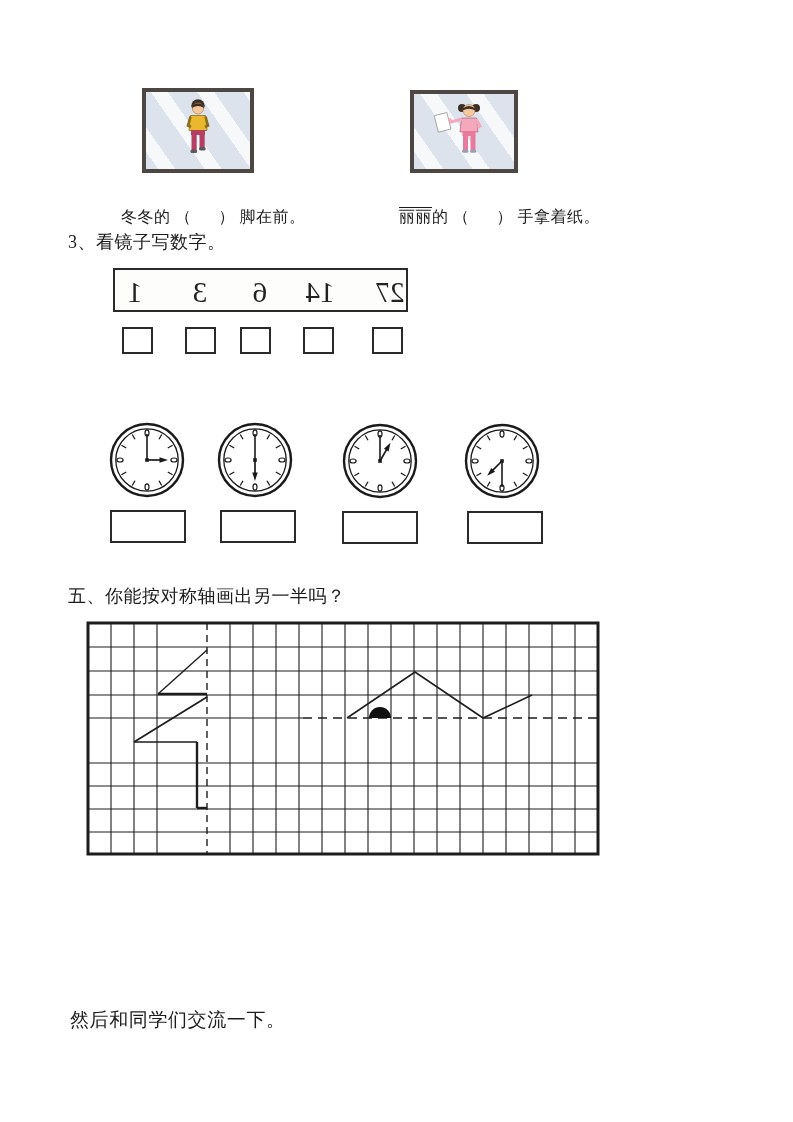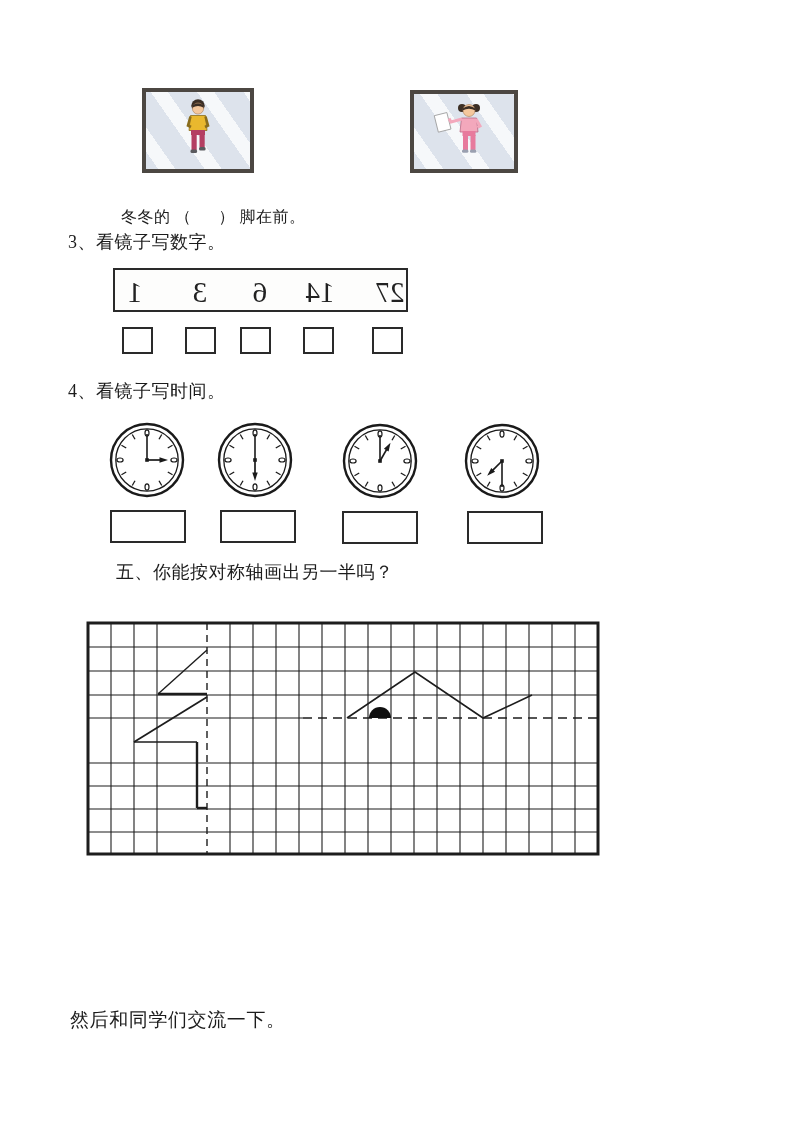--- a/index.html
+++ b/index.html
@@ -79,38 +79,40 @@
       <rect x="49" y="41" width="5" height="15" fill="#e77a9d"></rect>
       <rect x="56.5" y="41" width="5" height="15" fill="#e77a9d"></rect>
       <rect x="48" y="55.5" width="6.4" height="3.2" rx="1.5" fill="#9aa0b0"></rect>
       <rect x="56" y="55.5" width="6.4" height="3.2" rx="1.5" fill="#9aa0b0"></rect>
     </svg>
   </div>
 
   <div class="caption cap1">
     <span>冬冬的 （      ） 脚在前。</span>
   </div>
+  <div class="caption cap2">
+    <span class="ovl">丽丽</span><span>的 （      ） 手拿着纸。</span>
+  </div>
 
   <div class="qheader" style="left:68px;top:230px;text-align:right;">3、看镜子写数字。</div>
   <div class="numrect" id="numrect">
       <span class="mirror-num" style="left: -2px;">1</span>
       <span class="mirror-num" style="left: 63px;">3</span>
       <span class="mirror-num" style="left: 123px;">6</span>
       <span class="mirror-num" style="left: 183px;">14</span>
       <span class="mirror-num" style="left: 253px;">27</span>
     </div>
   <div id="numboxes">
       <div class="small-box" style="left: 122px; top: 327px;"></div>
       <div class="small-box" style="left: 185px; top: 327px;"></div>
       <div class="small-box" style="left: 240px; top: 327px;"></div>
       <div class="small-box" style="left: 303px; top: 327px;"></div>
       <div class="small-box" style="left: 372px; top: 327px;"></div>
     </div>
 
-  <div class="qheader" style="left:68px;top:379px;">4、看镜子写时间。</div>
   <div id="clocks">
       <svg width="84" height="84" viewBox="0 0 84 84" class="clock-svg" style="left: 105px; top: 418px;">
         <circle cx="42" cy="42" r="36" fill="none" stroke="#1a1a1a" stroke-width="2.4"></circle>
         <circle cx="42" cy="42" r="31.2" fill="none" stroke="#1a1a1a" stroke-width="1.3"></circle>
         <ellipse cx="42" cy="15" rx="2" ry="3.1" fill="none" stroke="#1a1a1a" stroke-width="1.2"></ellipse>
         <line x1="56.75" y1="16.452250588359057" x2="54" y2="21.215390309173472" stroke="#1a1a1a" stroke-width="1.3"></line>
         <line x1="67.54774941164094" y1="27.249999999999996" x2="62.78460969082653" y2="29.999999999999996" stroke="#1a1a1a" stroke-width="1.3"></line>
         <ellipse cx="69" cy="42" rx="3.1" ry="2" fill="none" stroke="#1a1a1a" stroke-width="1.2"></ellipse>
         <line x1="67.54774941164095" y1="56.74999999999999" x2="62.78460969082653" y2="53.99999999999999" stroke="#1a1a1a" stroke-width="1.3"></line>
         <line x1="56.75" y1="67.54774941164095" x2="54" y2="62.78460969082653" stroke="#1a1a1a" stroke-width="1.3"></line>
@@ -186,21 +188,21 @@
         <rect x="40.2" y="40.2" width="3.6" height="3.6" fill="#1a1a1a"></rect>
       </svg>
     </div>
   <div id="clockboxes">
       <div class="clock-box" style="left: 110px; top: 510px;"></div>
       <div class="clock-box" style="left: 220px; top: 510px;"></div>
       <div class="clock-box" style="left: 342px; top: 511px;"></div>
       <div class="clock-box" style="left: 467px; top: 511px;"></div>
     </div>
 
-  <div class="qheader" style="left:68px;top:560px;margin-left:48px;">五、你能按对称轴画出另一半吗？</div>
+  <div class="qheader" style="left:68px;top:584px;">五、你能按对称轴画出另一半吗？</div>
   <svg id="gridsvg" class="abs" style="left:84px;top:619px;" width="520" height="240" viewBox="84 619 520 240">
       <line x1="111" y1="623" x2="111" y2="854" stroke="#1d1d1d" stroke-width="1.1"></line>
       <line x1="134" y1="623" x2="134" y2="854" stroke="#1d1d1d" stroke-width="1.1"></line>
       <line x1="157" y1="623" x2="157" y2="854" stroke="#1d1d1d" stroke-width="1.1"></line>
       <line x1="230" y1="623" x2="230" y2="854" stroke="#1d1d1d" stroke-width="1.1"></line>
       <line x1="253" y1="623" x2="253" y2="854" stroke="#1d1d1d" stroke-width="1.1"></line>
       <line x1="276" y1="623" x2="276" y2="854" stroke="#1d1d1d" stroke-width="1.1"></line>
       <line x1="299" y1="623" x2="299" y2="854" stroke="#1d1d1d" stroke-width="1.1"></line>
       <line x1="322" y1="623" x2="322" y2="854" stroke="#1d1d1d" stroke-width="1.1"></line>
       <line x1="345" y1="623" x2="345" y2="854" stroke="#1d1d1d" stroke-width="1.1"></line>

